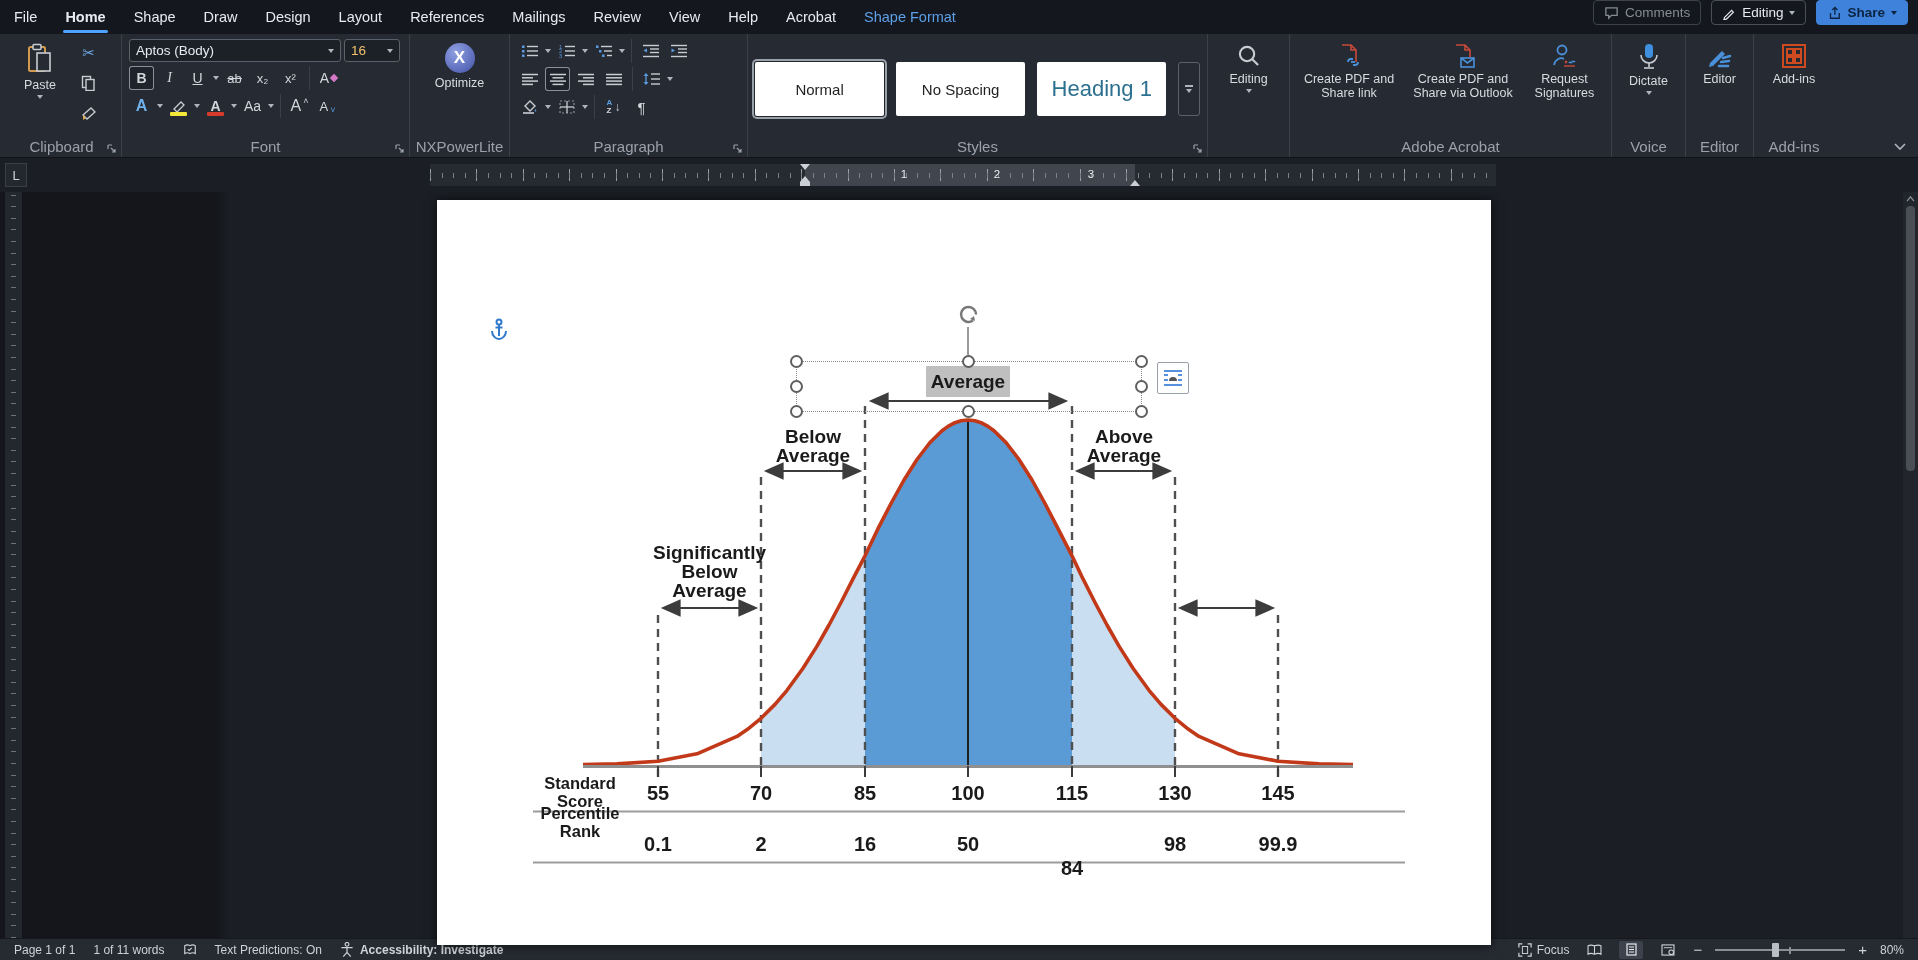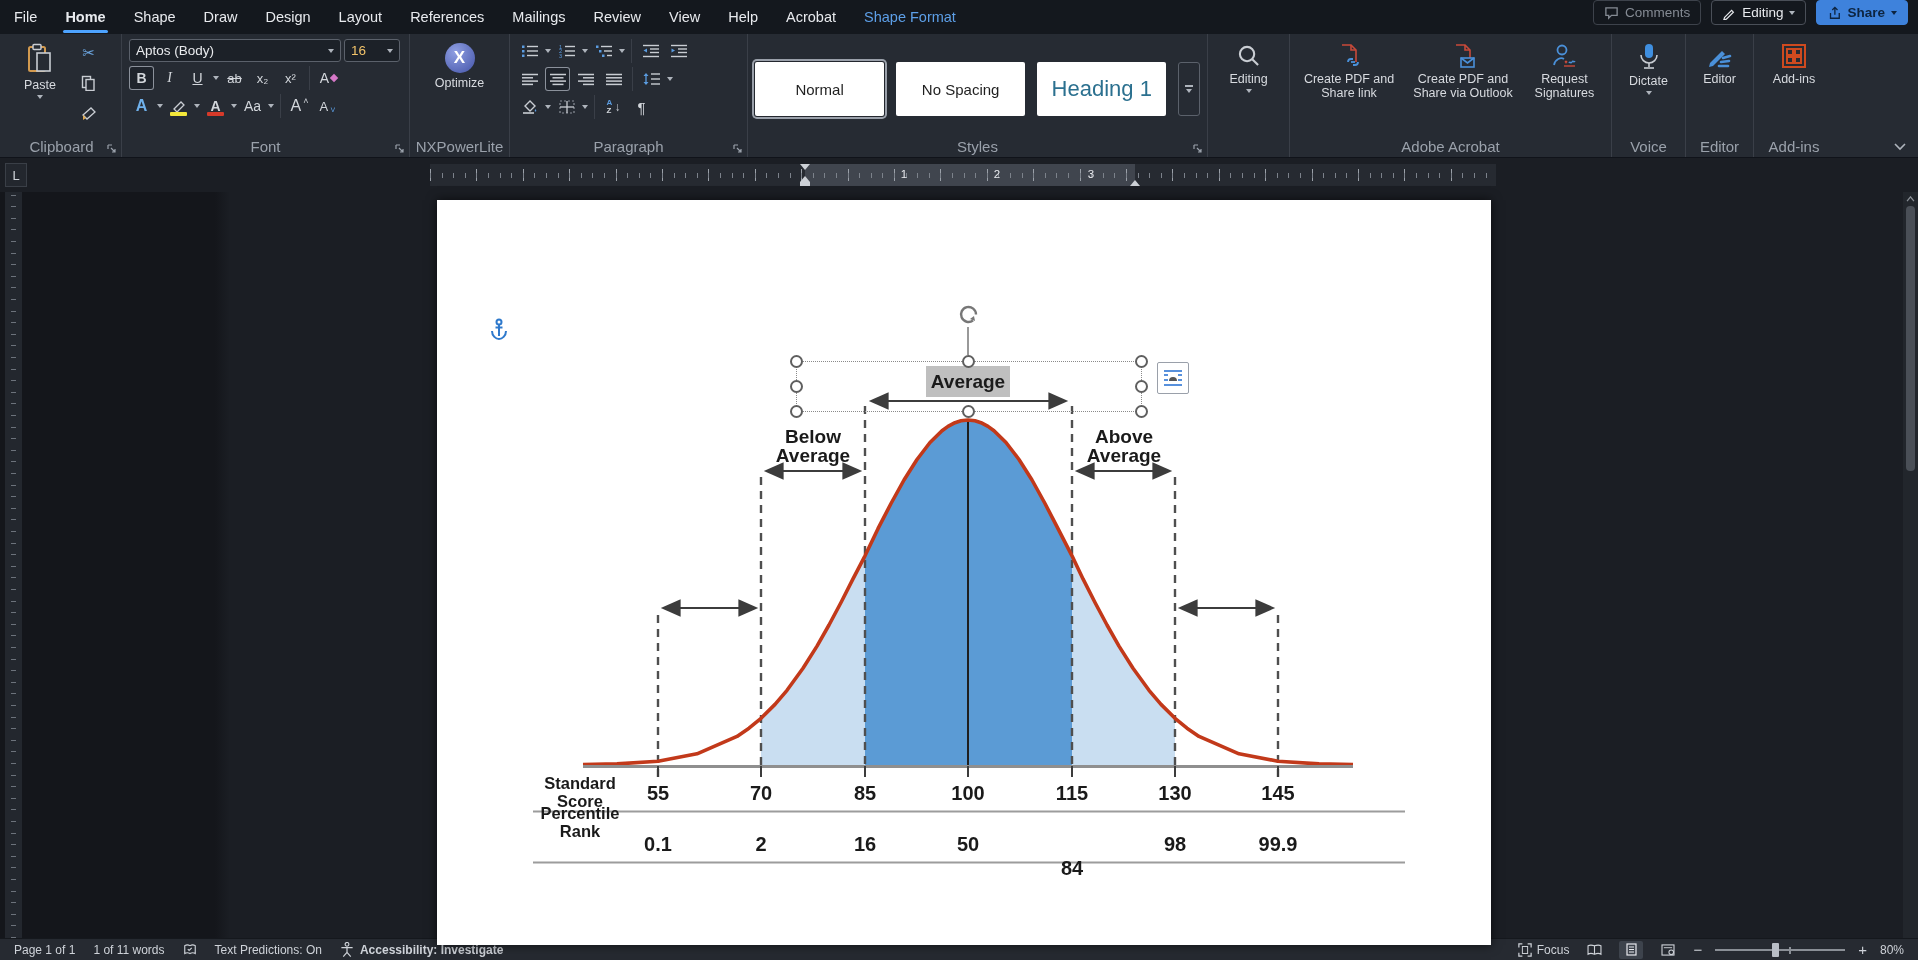--- a/index.html
+++ b/index.html
@@ -642,20 +642,21 @@
             <line x1="2" y1="13" x2="6" y2="13"></line>
             <line x1="16" y1="13" x2="20" y2="13"></line>
             <line x1="2" y1="18" x2="20" y2="18"></line>
           </g>
           <path d="M7,14a4,4 0 0 1 8,0z" fill="#555"></path>
         </svg>
     </div>
 
     <div class="flabel" style="left:326px;top:227px;width:100px;font-size:19px;line-height:19px">Below Average</div>
     <div class="flabel" style="left:637px;top:227px;width:100px;font-size:19px;line-height:19px">Above Average</div>
+    <div class="flabel" style="left:207px;top:343px;width:131px;font-size:19px;line-height:19px">Significantly Below Average</div>
 
     <div class="flabel" style="left:83px;top:574px;width:120px;font-size:16.5px;line-height:18px">Standard Score</div>
     <div class="flabel" style="left:181px;top:582px;width:80px;font-size:20px">55</div>
     <div class="flabel" style="left:284px;top:582px;width:80px;font-size:20px">70</div>
     <div class="flabel" style="left:388px;top:582px;width:80px;font-size:20px">85</div>
     <div class="flabel" style="left:491px;top:582px;width:80px;font-size:20px">100</div>
     <div class="flabel" style="left:595px;top:582px;width:80px;font-size:20px">115</div>
     <div class="flabel" style="left:698px;top:582px;width:80px;font-size:20px">130</div>
     <div class="flabel" style="left:801px;top:582px;width:80px;font-size:20px">145</div>
     <div class="flabel" style="left:83px;top:604px;width:120px;font-size:16.5px;line-height:18px">Percentile Rank</div>

